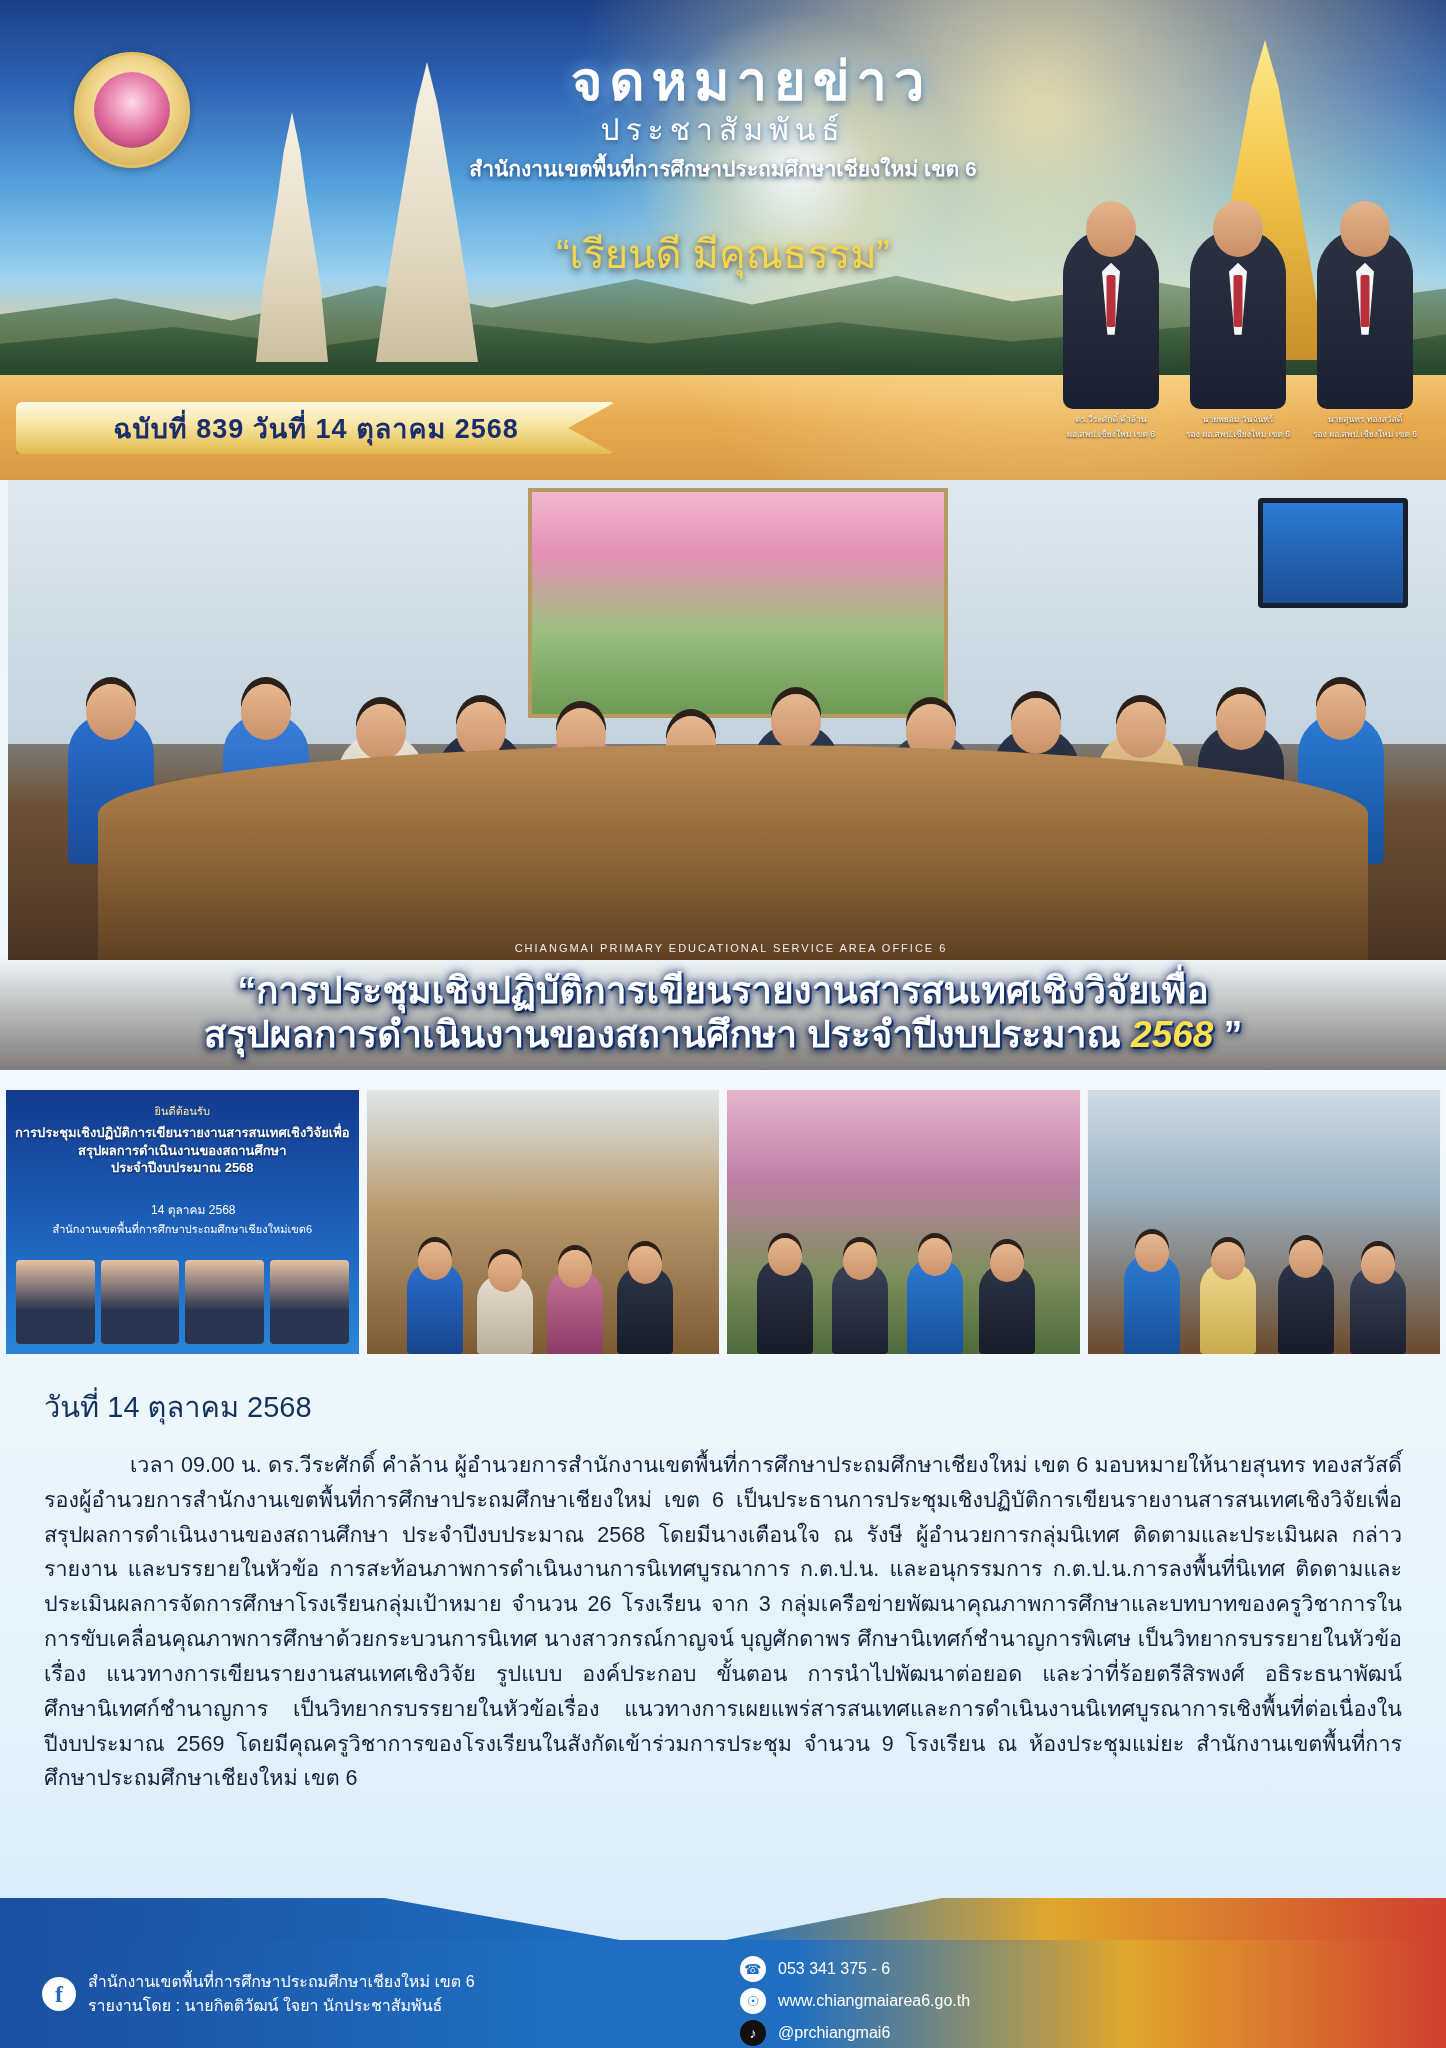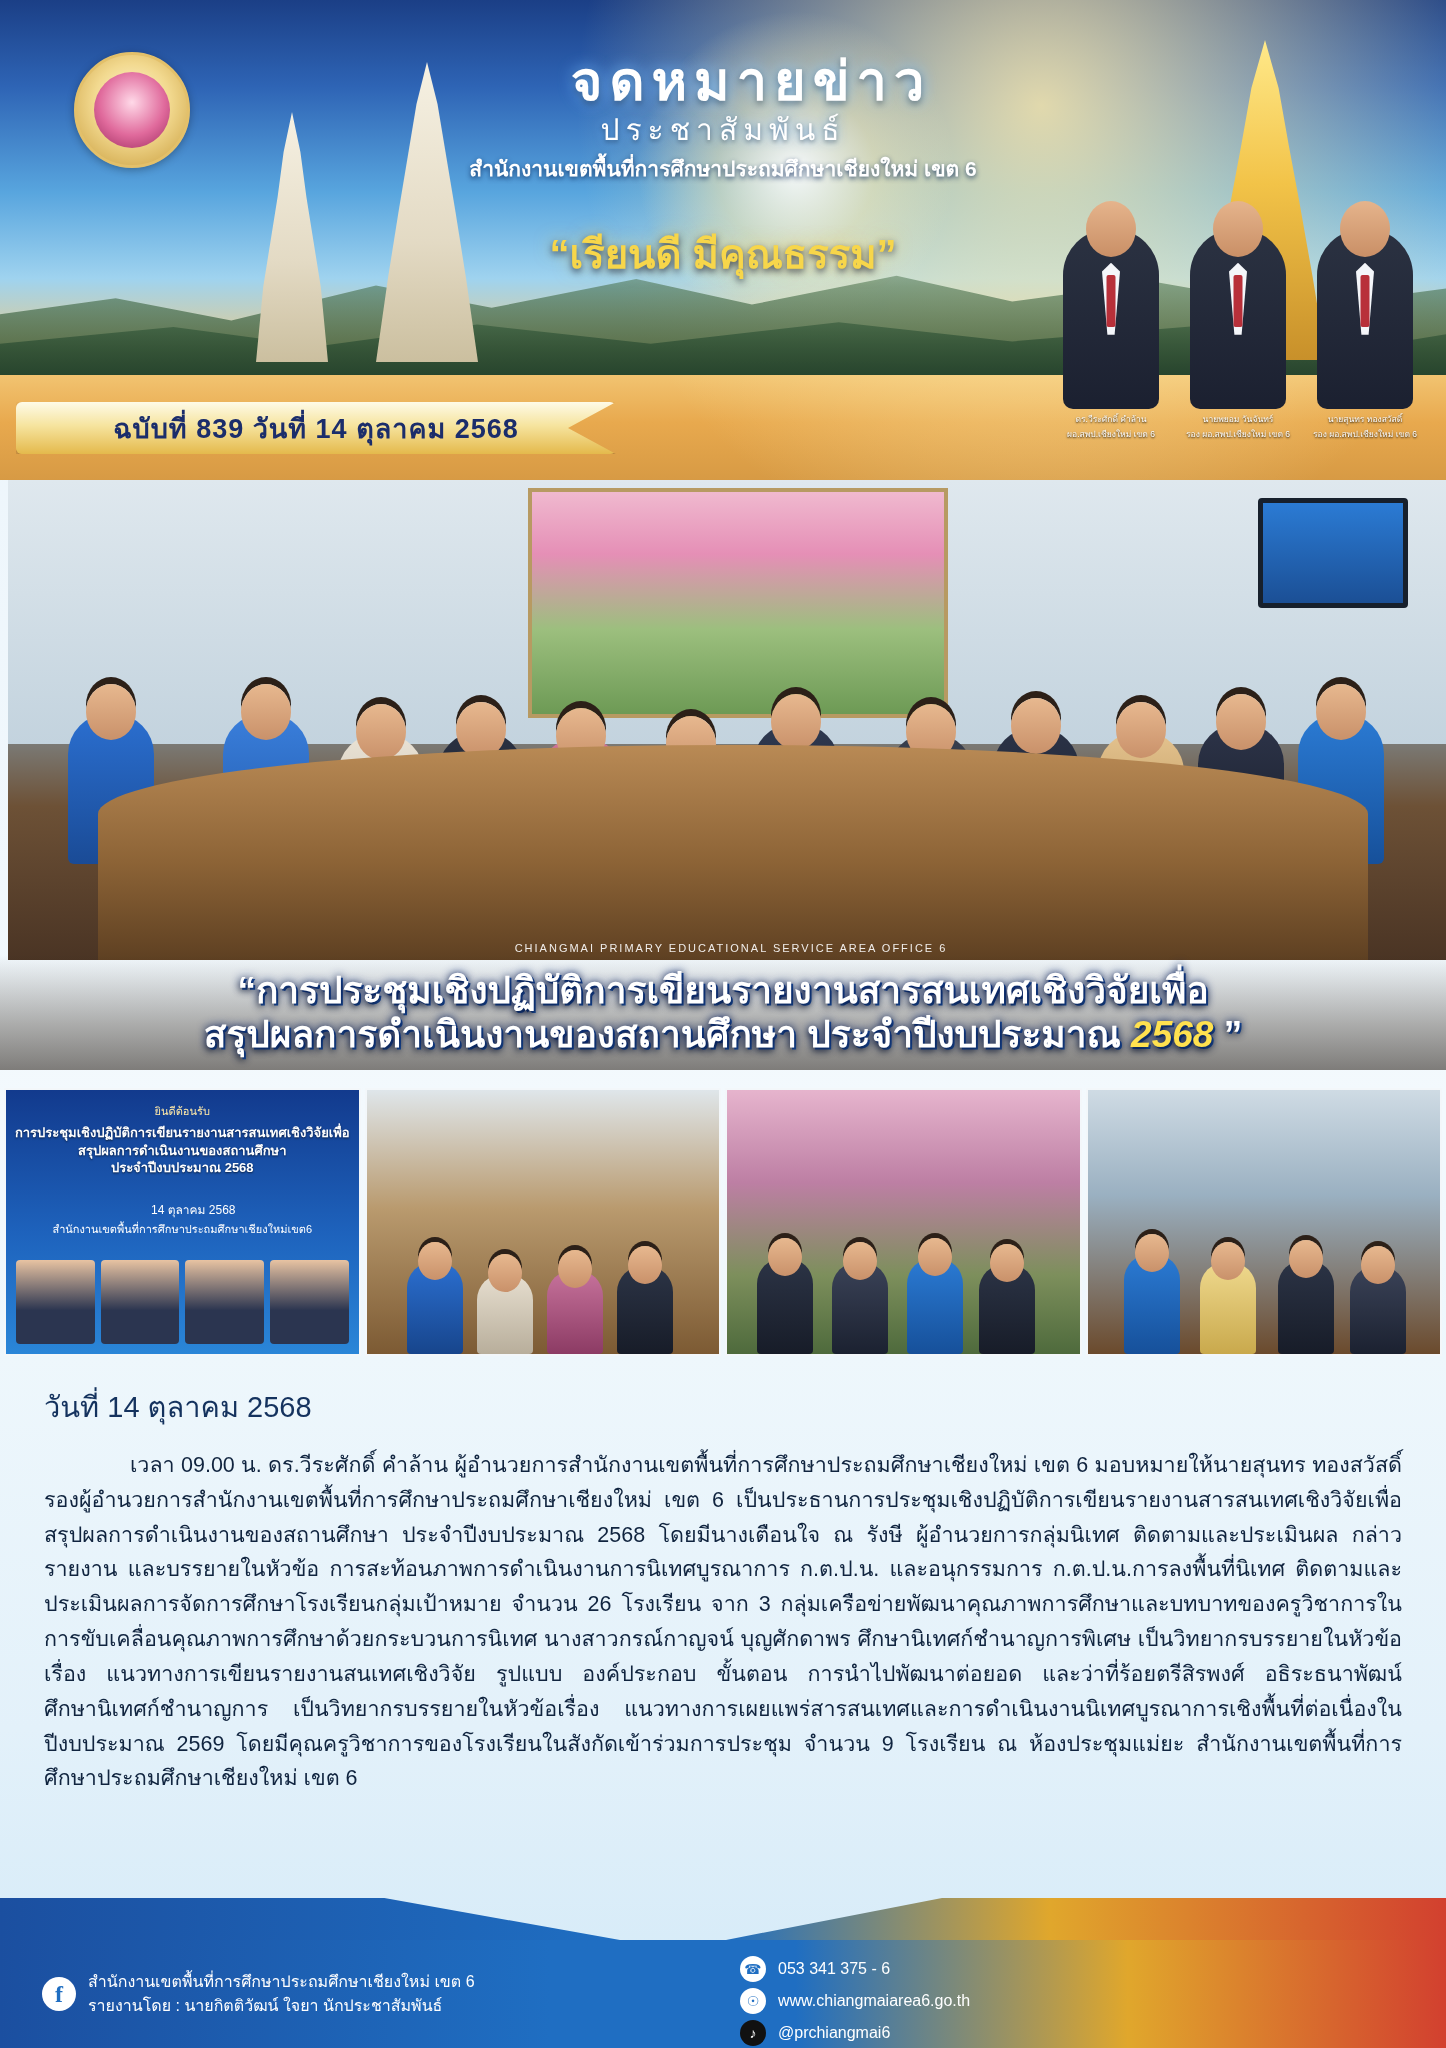--- a/index.html
+++ b/index.html
@@ -86,21 +86,21 @@
     color:#ffffff; font-size:30px; letter-spacing:6px;
     text-shadow: 0 0 12px rgba(90,160,240,.9), 0 2px 4px rgba(0,0,0,.4);
   }
   .head-office {
     position:absolute; top:152px; left:0; width:1446px; text-align:center;
     color:#ffffff; font-size:21px; font-weight:bold;
     text-shadow: 0 2px 5px rgba(10,40,90,.8);
   }
   .head-slogan {
     position:absolute; top:222px; left:0; width:1446px; text-align:center;
-    color:#f7d64a; font-size:40px; font-weight:bold;
+    color:#f7d64a; font-size:40px; font-weight:normal;
     text-shadow: 0 3px 7px rgba(20,30,60,.75), 0 0 18px rgba(255,200,60,.55);
   }
 
   
   .issue-ribbon {
     position:absolute; left:16px; top:402px; width:600px; height:52px;
     background: linear-gradient(180deg,#fefbe8 0%, #f6e49f 45%, #e4b94c 100%);
     border-radius: 6px;
     box-shadow: 0 3px 6px rgba(0,0,0,.25);
     display:flex; align-items:center; justify-content:center;

